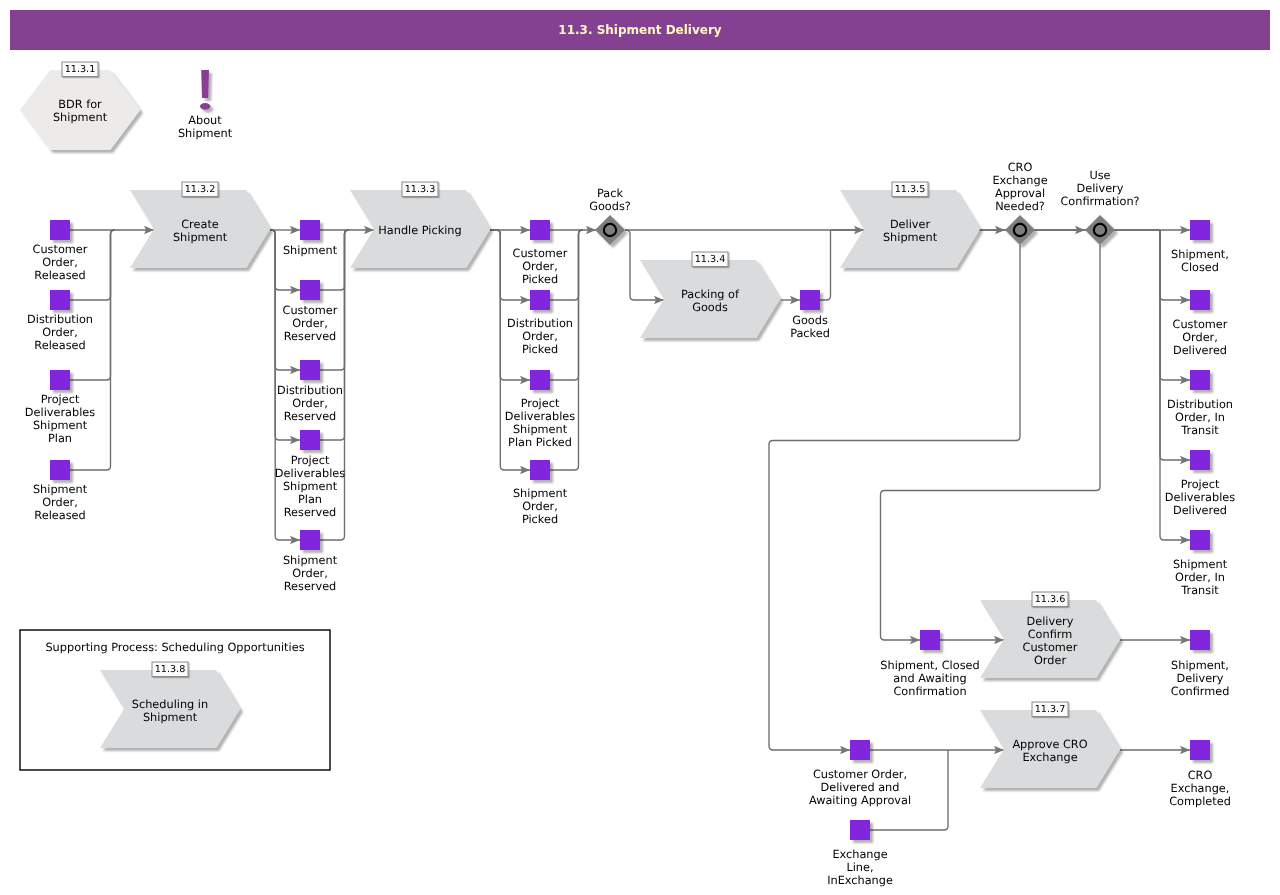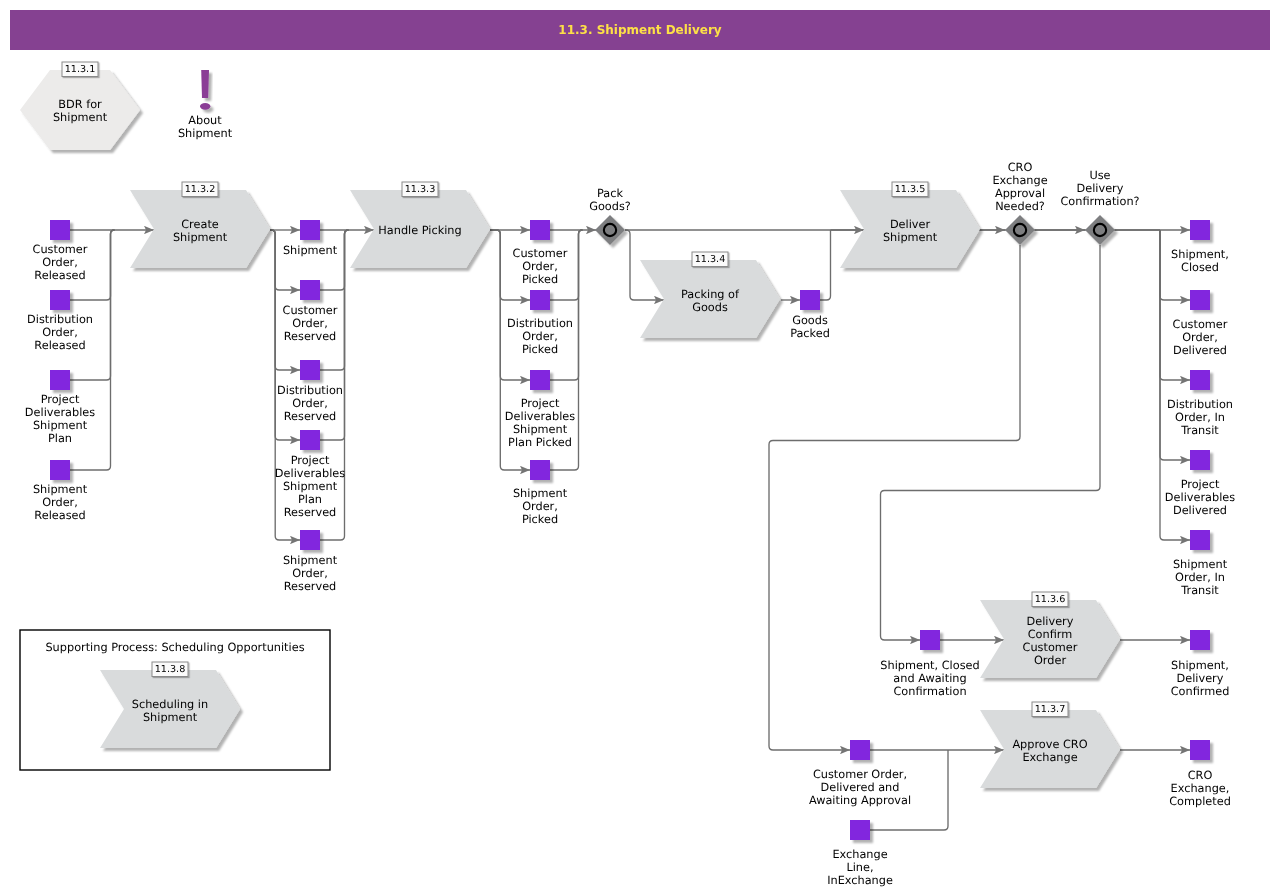--- a/index.html
+++ b/index.html
@@ -1,20 +1,20 @@
 <!DOCTYPE html>
 <html><head>
 <meta charset="utf-8">
 <style>
   html,body{margin:0;padding:0;background:#ffffff;}
   body{width:1280px;height:895px;overflow:hidden;font-family:"DejaVu Sans",sans-serif;}
   #root{position:relative;width:1280px;height:895px;background:#fff;}
   svg text{-webkit-font-smoothing:antialiased;text-rendering:geometricPrecision;}
   #titlebar{position:absolute;left:10px;top:10px;width:1260px;height:40px;background:#854191;
-    color:#fde047;font-size:12px;font-weight:bold;display:flex;align-items:center;justify-content:center;
+    color:#fef9c3;font-size:12px;font-weight:bold;display:flex;align-items:center;justify-content:center;
     box-sizing:border-box;}
   svg.diagram{position:absolute;left:0;top:0;width:1280px;height:895px;display:block;}
   .lbl{font-family:"DejaVu Sans",sans-serif;font-size:11.3px;fill:#000000;}
   .ttl{font-family:"DejaVu Sans",sans-serif;font-size:11.3px;fill:#000000;}
   .badge-txt{font-family:"DejaVu Sans",sans-serif;font-size:9.6px;fill:#000000;}
   .grp-txt{font-family:"DejaVu Sans",sans-serif;font-size:11.3px;fill:#000000;}
 </style>
 </head>
 <body>
 

